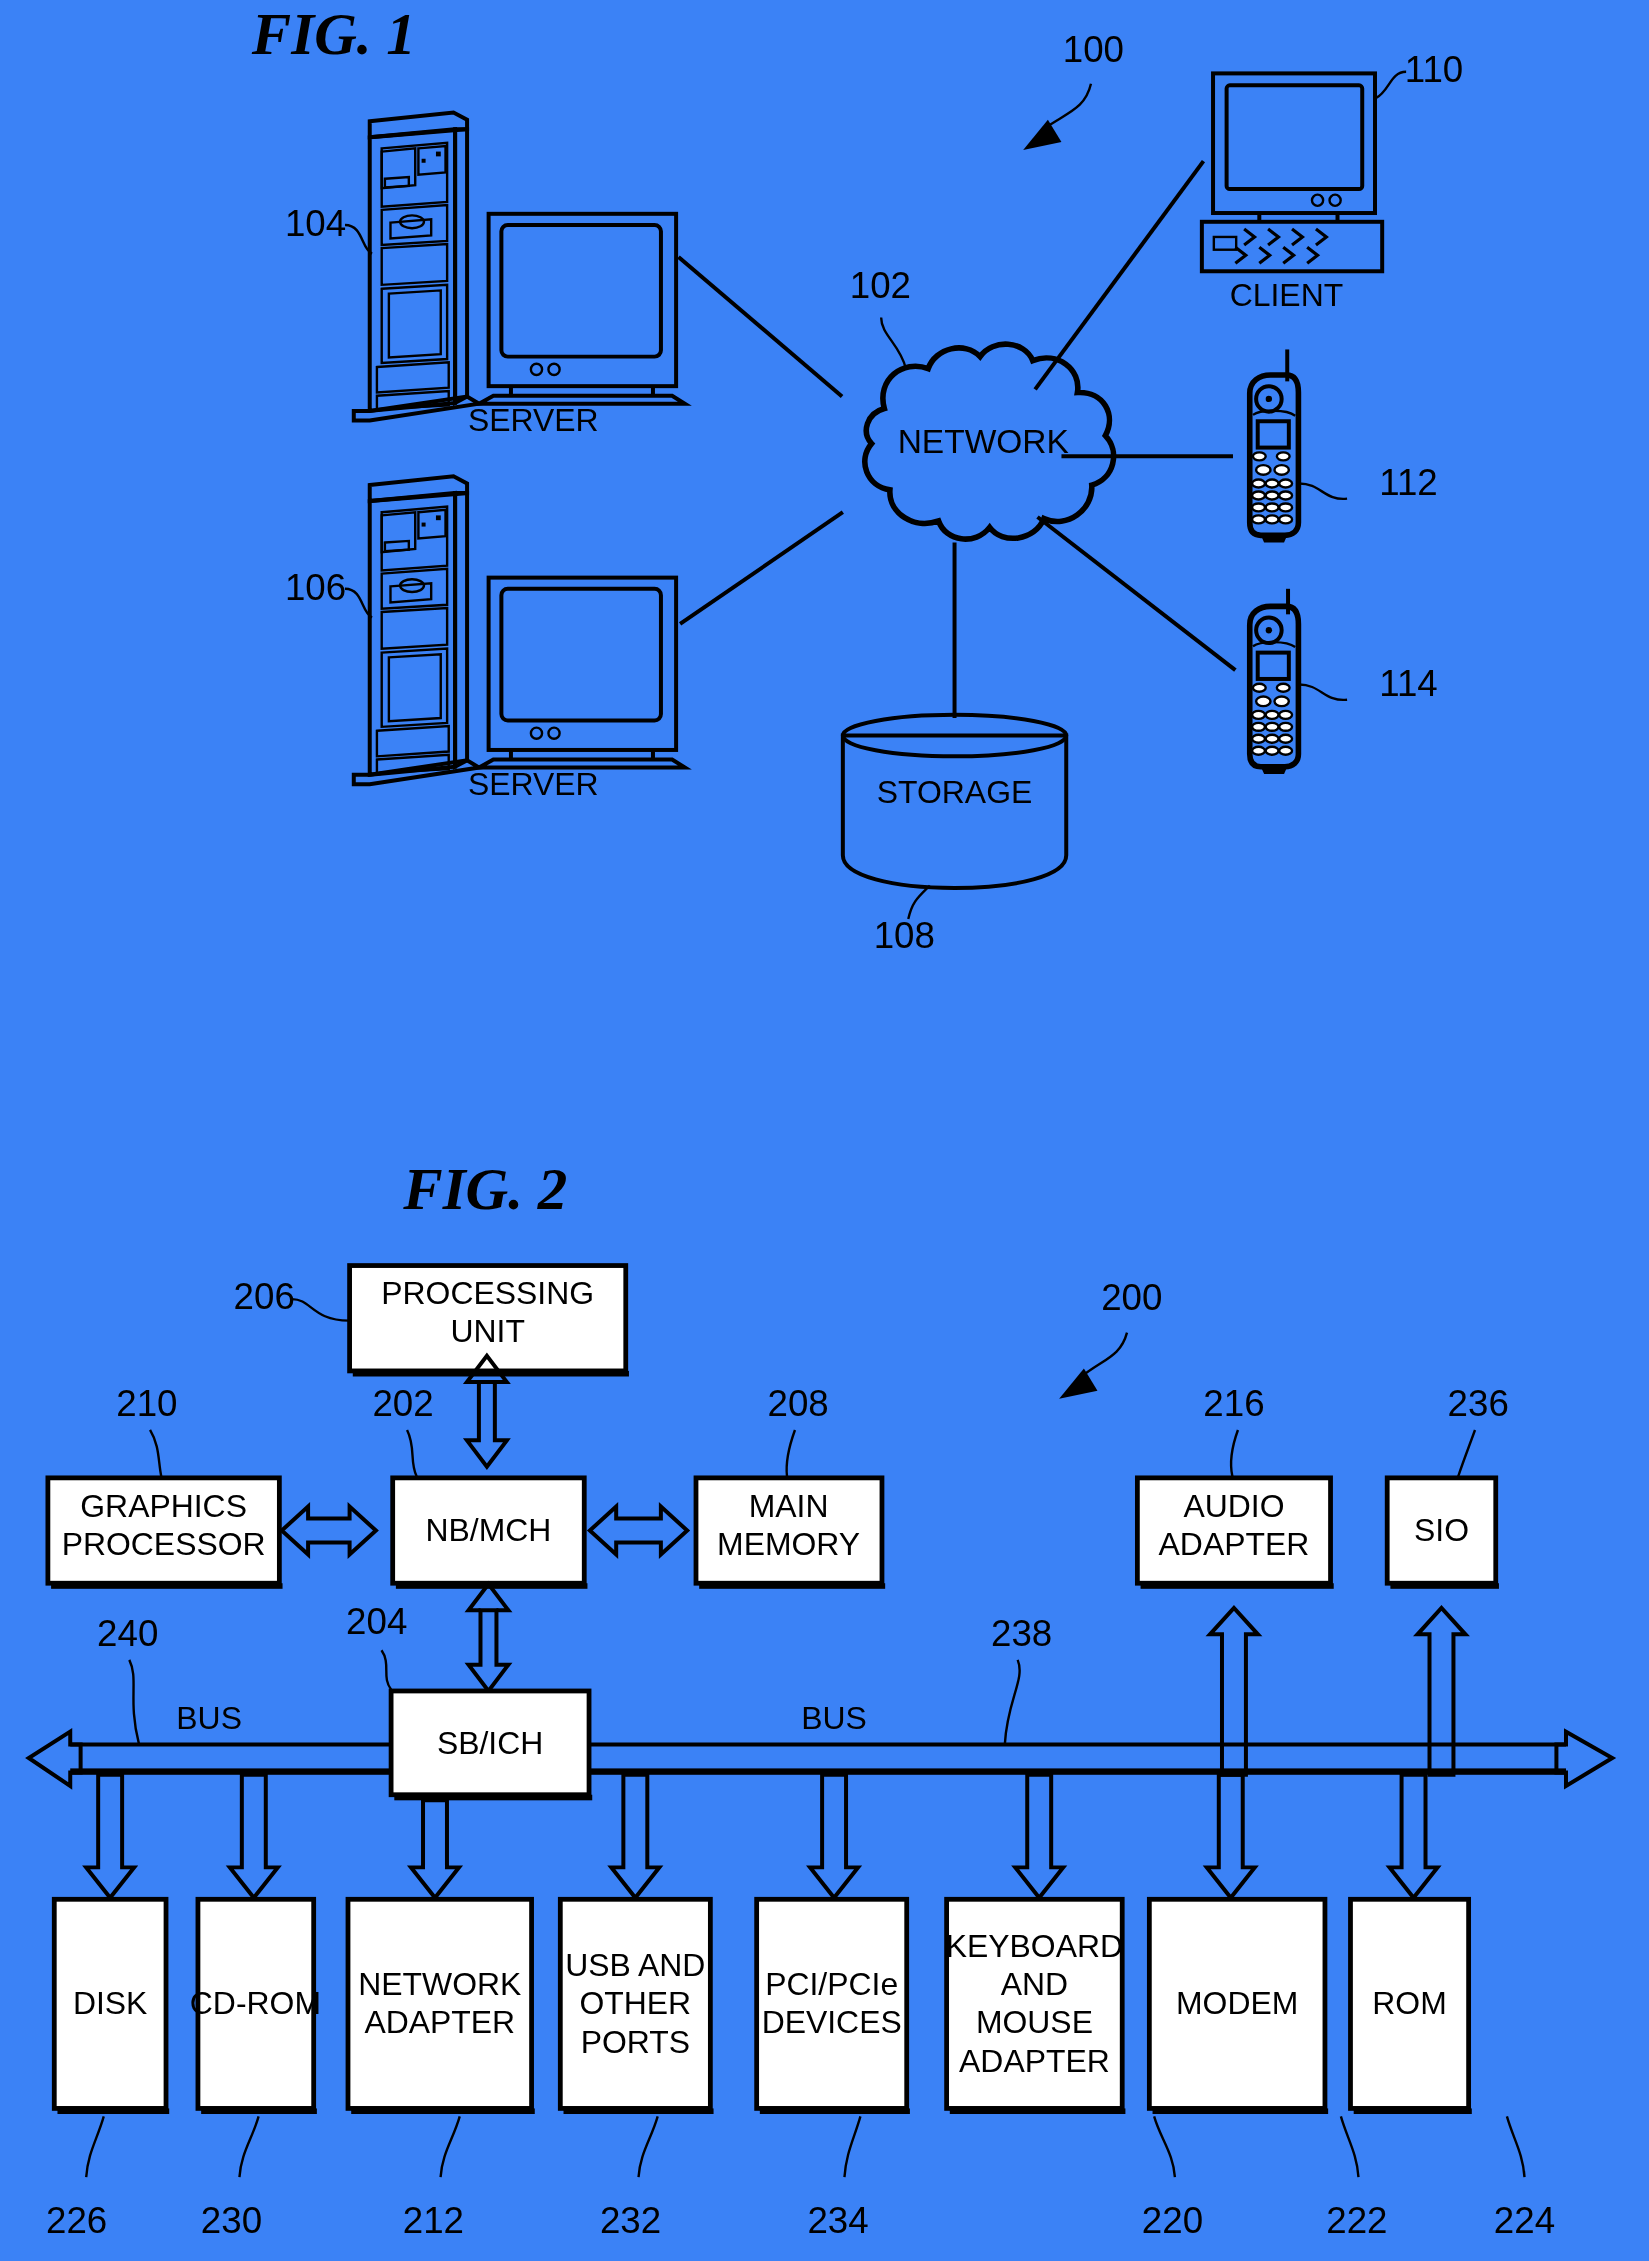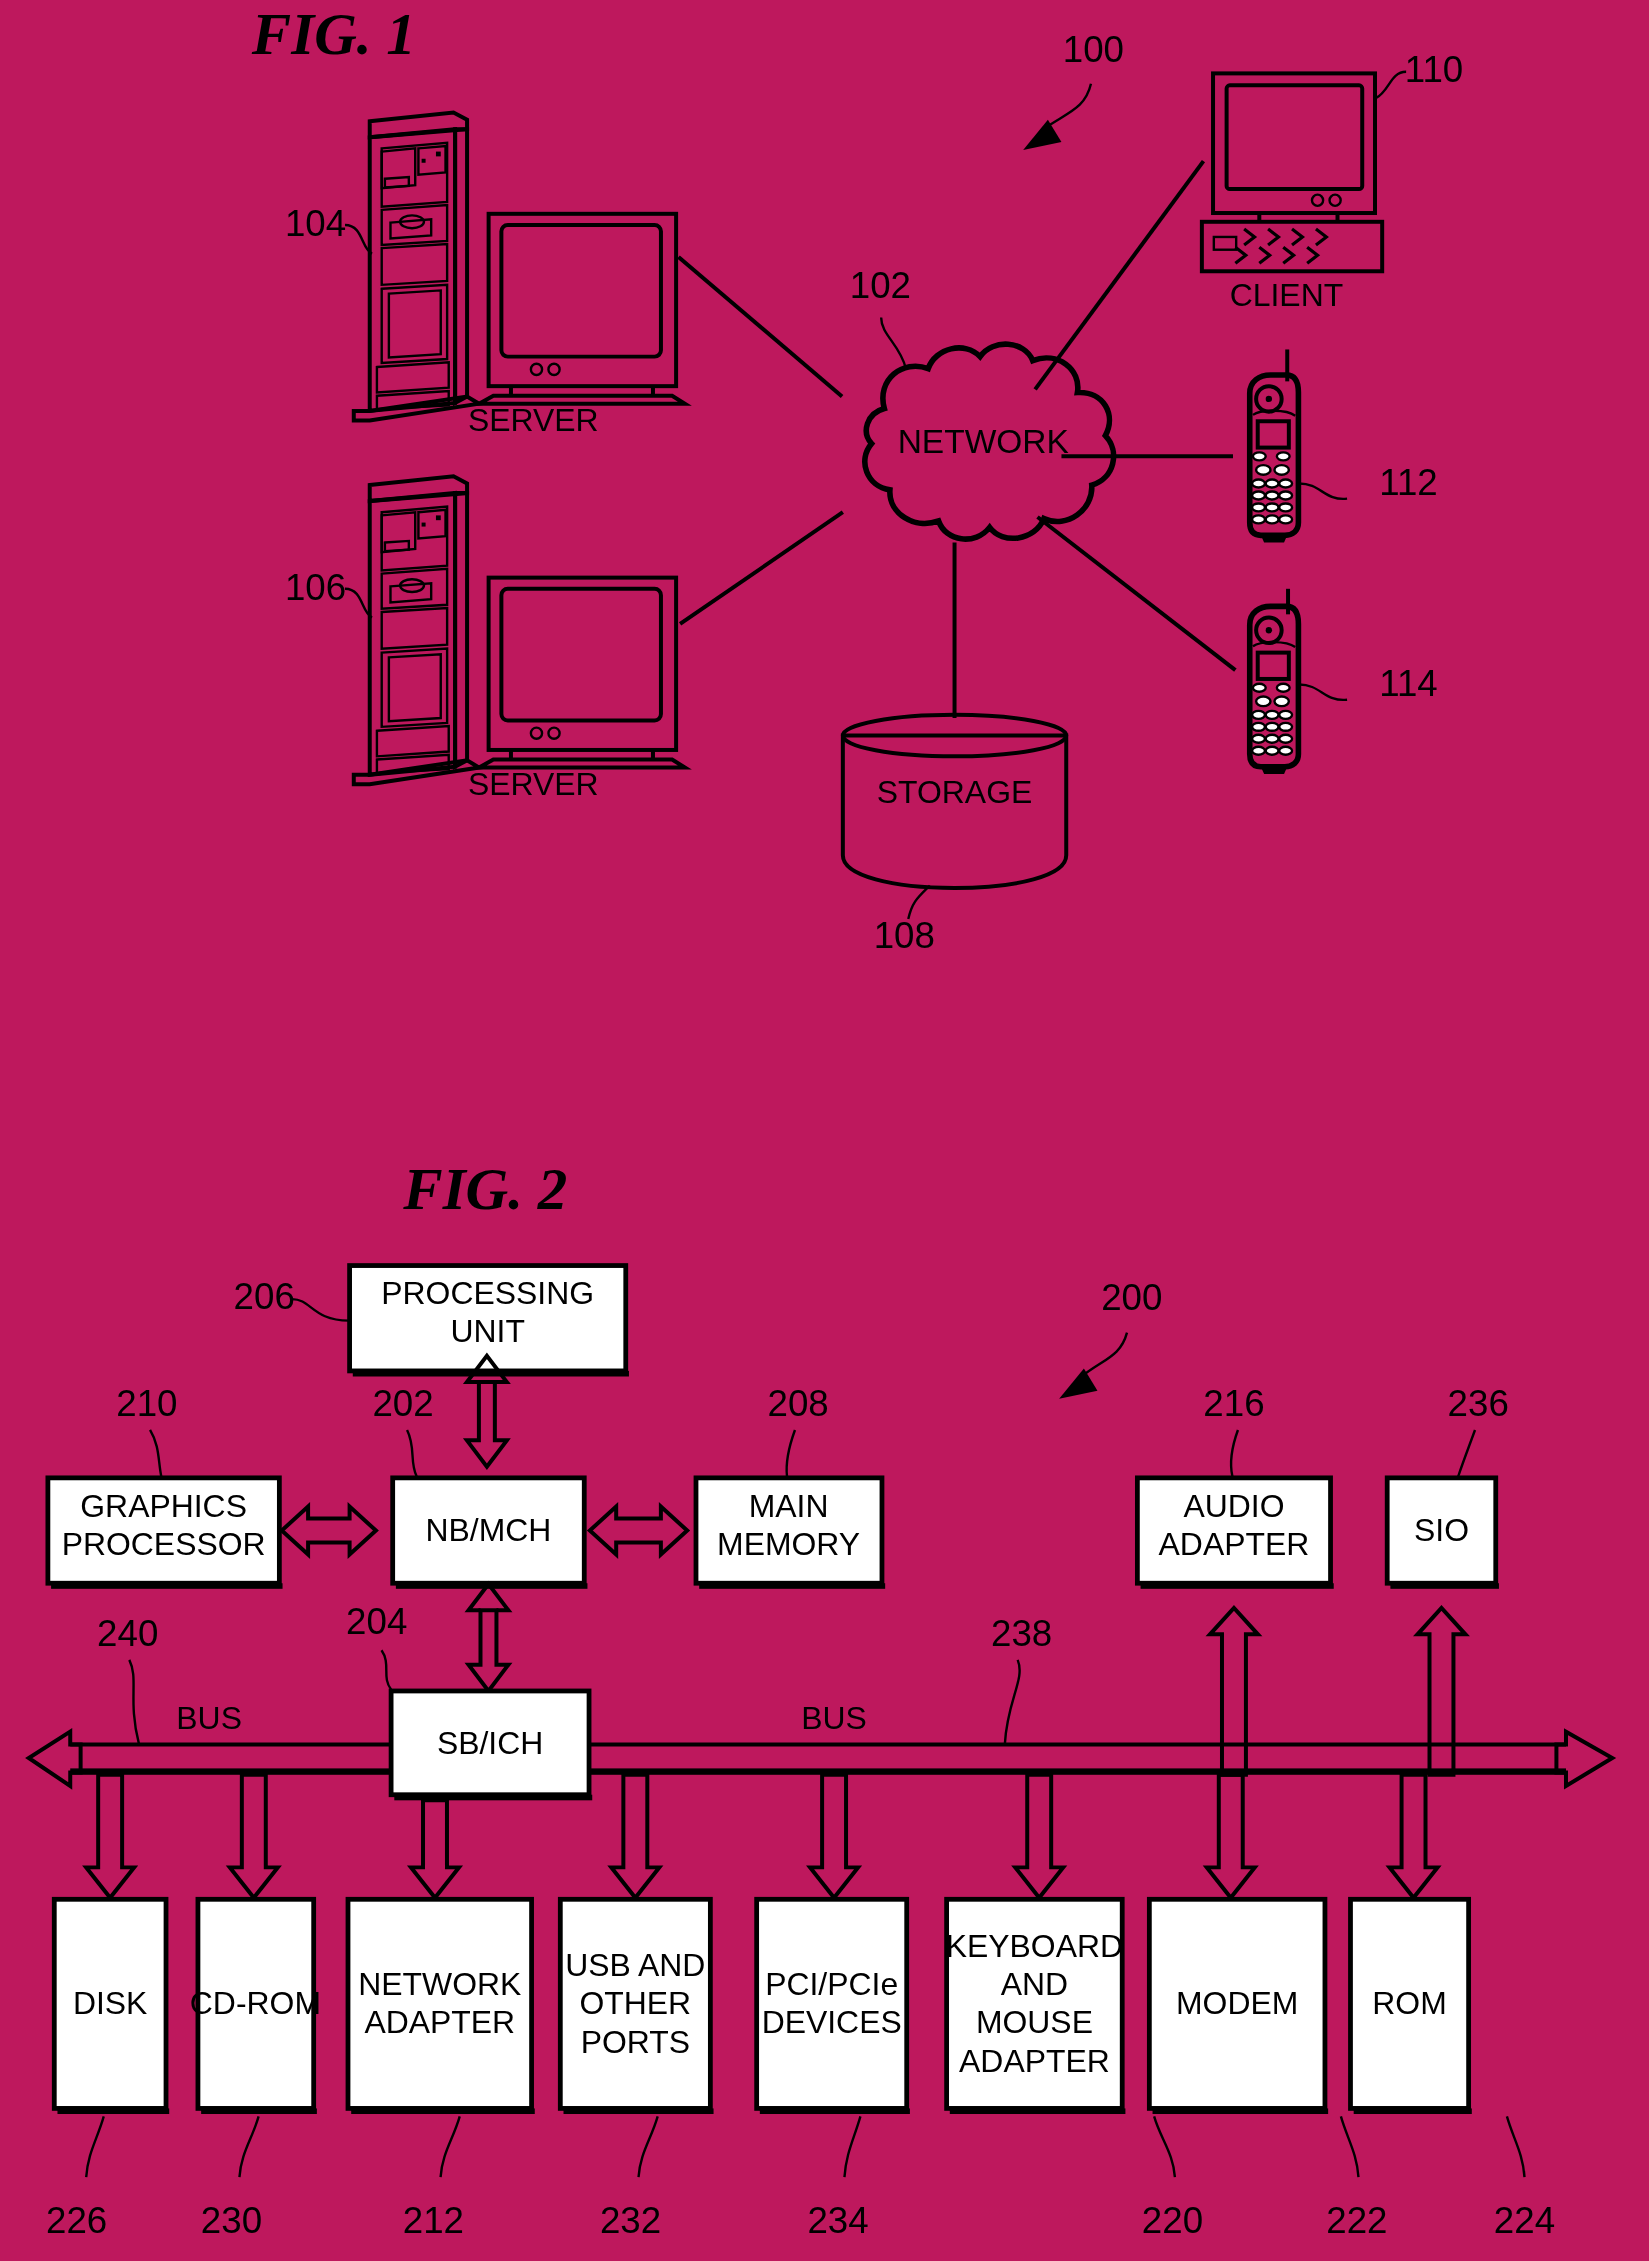--- a/index.html
+++ b/index.html
@@ -9,21 +9,21 @@
     background: #ffffff;
   }
   body {
     font-family: "Liberation Sans", sans-serif;
     color: #000000;
   }
   #page {
     position: relative;
     width: 1649px;
     height: 2261px;
-    background: #be185d;
+    background: #3b82f6;
     overflow: hidden;
   }
   svg.figure {
     position: absolute;
     left: 0;
     top: 0;
   }
   text {
     font-family: "Liberation Sans", sans-serif;
     fill: #000000;

